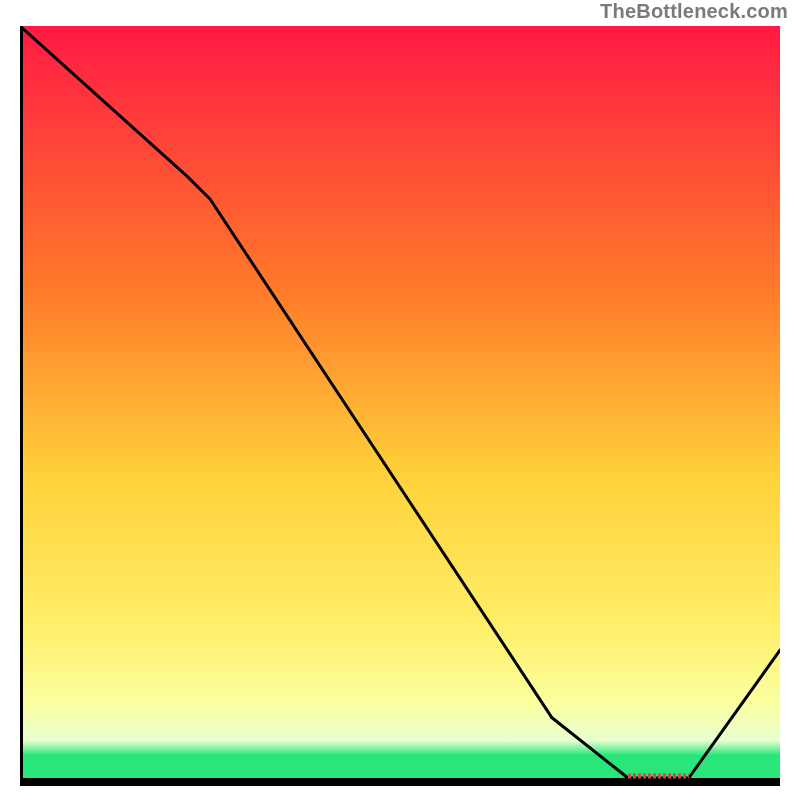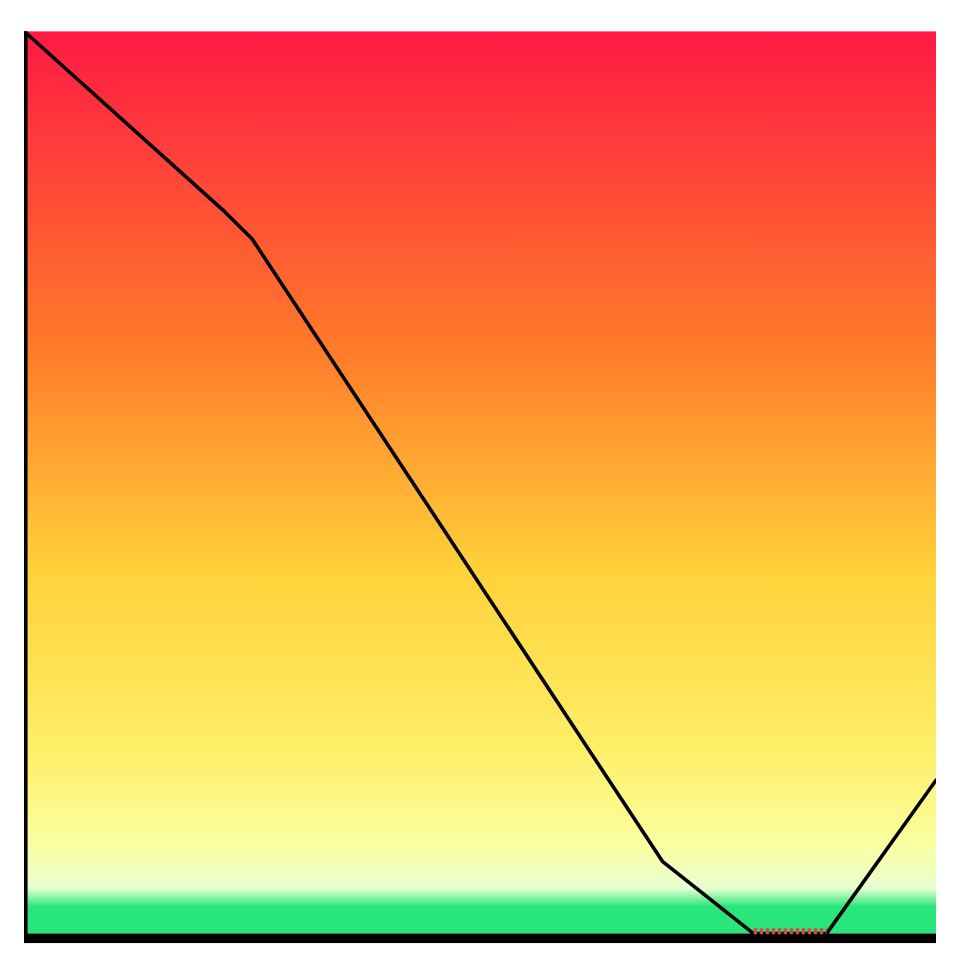--- a/index.html
+++ b/index.html
@@ -44,20 +44,21 @@
     color: #cc3a3a;
     letter-spacing: 0.5px;
     opacity: 0.85;
   }
 </style>
 </head>
 <body>
 
 <div class="frame">
 
+  <div class="watermark">TheBottleneck.com</div>
 
   <div class="plot">
     <svg id="chart-svg" width="760" height="760" viewBox="0 0 760 760">
       <defs>
         <linearGradient id="bg-grad" x1="0" y1="0" x2="0" y2="1">
           <stop id="g0" offset="0%" stop-color="#ff1a44"></stop>
           <stop id="g1" offset="35%" stop-color="#ff7a2a"></stop>
           <stop id="g2" offset="60%" stop-color="#ffd23a"></stop>
           <stop id="g3" offset="80%" stop-color="#ffef6a"></stop>
           <stop id="g4" offset="90%" stop-color="#fbffa0"></stop>

